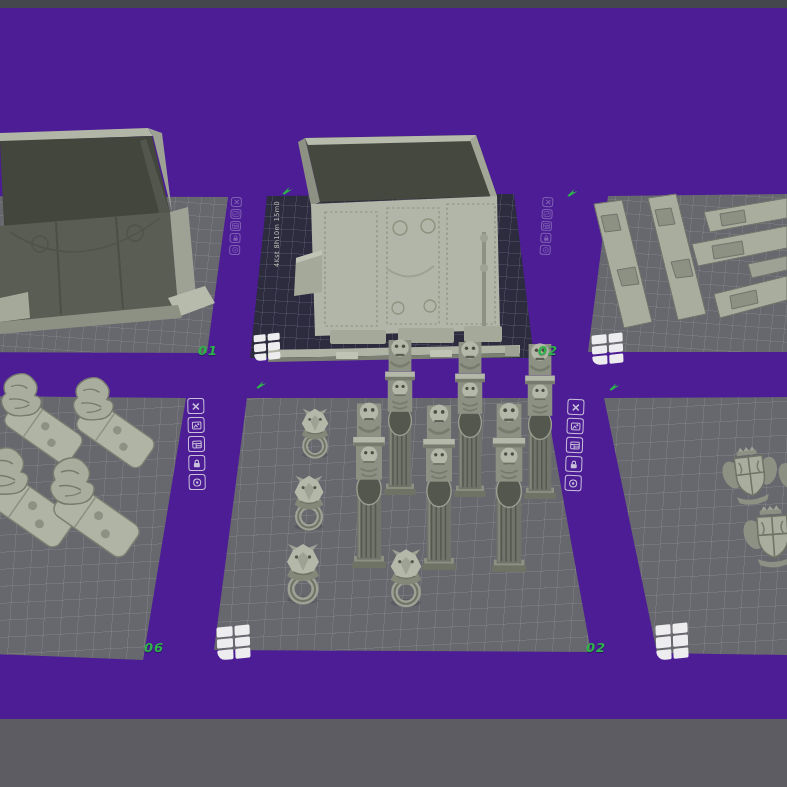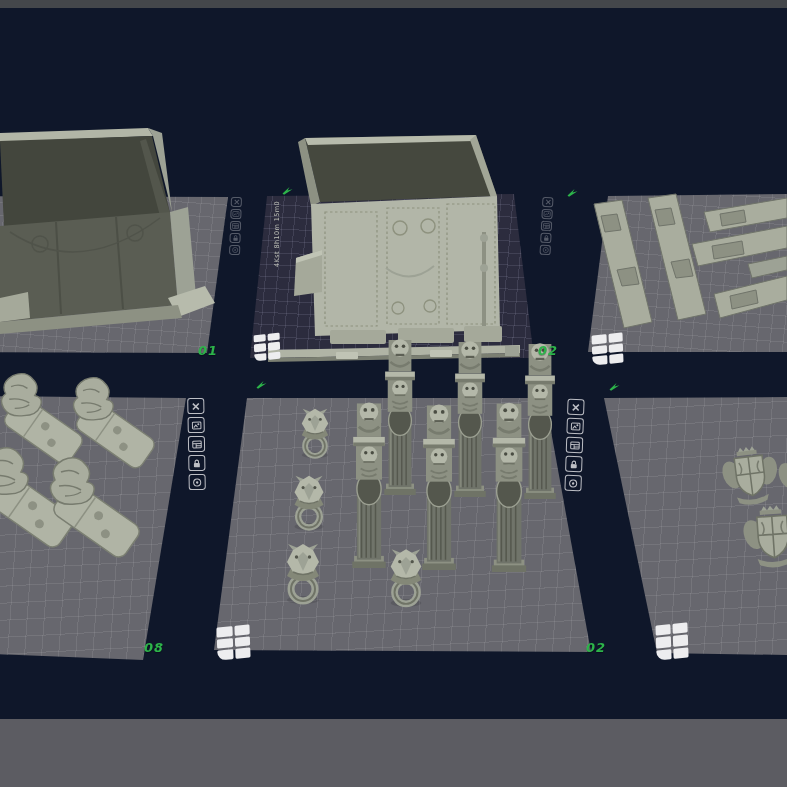--- a/index.html
+++ b/index.html
@@ -1,17 +1,17 @@
 <!DOCTYPE html>
 <html><head>
 <meta charset="utf-8">
 <style>
   html,body{margin:0;padding:0;background:#5c5c62;width:787px;height:787px;overflow:hidden;
     font-family:"DejaVu Sans","Liberation Sans",sans-serif;}
-  #stage{position:relative;width:787px;height:719px;overflow:hidden;background:#0f172a;}
+  #stage{position:relative;width:787px;height:719px;overflow:hidden;background:#4c1d95;}
   .top-bar{position:absolute;left:0;top:0;width:787px;height:8px;background:#44474b;}
 
   
   .plate{position:absolute;background-color:#67676e;}
   .grid-top{background-image:
       repeating-linear-gradient(96deg, rgba(255,255,255,.085) 0 1px, transparent 1px 13px),
       repeating-linear-gradient(4deg,  rgba(255,255,255,.085) 0 1px, transparent 1px 13px);}
   .grid-bottom{background-image:
       repeating-linear-gradient(94deg, rgba(255,255,255,.09) 0 1px, transparent 1px 17px),
       repeating-linear-gradient(-3deg, rgba(255,255,255,.09) 0 1px, transparent 1px 17px);}
@@ -246,21 +246,21 @@
           <use href="#crest" width="66" height="60"></use>
         </g>
       <g transform="translate(736,507) rotate(-4)">
           <use href="#crest" width="70" height="64"></use>
         </g>
     </g>
   </svg>
 
   <div class="plate-number num-01">01</div>
   <div class="plate-number num-02">02</div>
-  <div class="plate-number num-04">08</div>
+  <div class="plate-number num-04">06</div>
   <div class="plate-number num-05">02</div>
 
   <div class="v-label">4Kst 8h10m 15m06</div>
 
   <svg class="status-ico st-2" viewBox="0 0 15 12">
       <path d="M3.5 9.5 L10.5 3 L8.6 6.4 L13.5 5.2 L5 10.8 Z" fill="#2db44a"></path>
     </svg>
   <svg class="status-ico st-3" viewBox="0 0 15 12">
       <path d="M3.5 9.5 L10.5 3 L8.6 6.4 L13.5 5.2 L5 10.8 Z" fill="#2db44a"></path>
     </svg>

